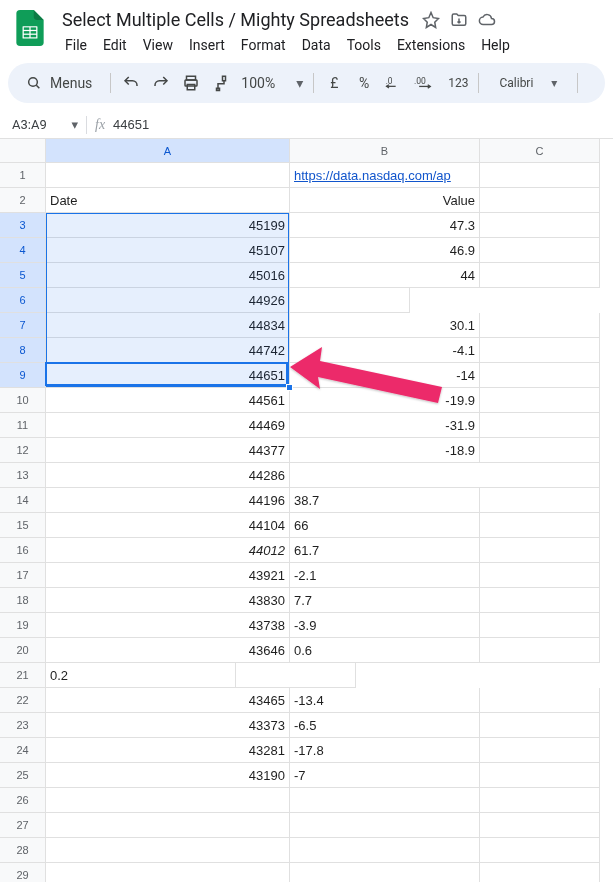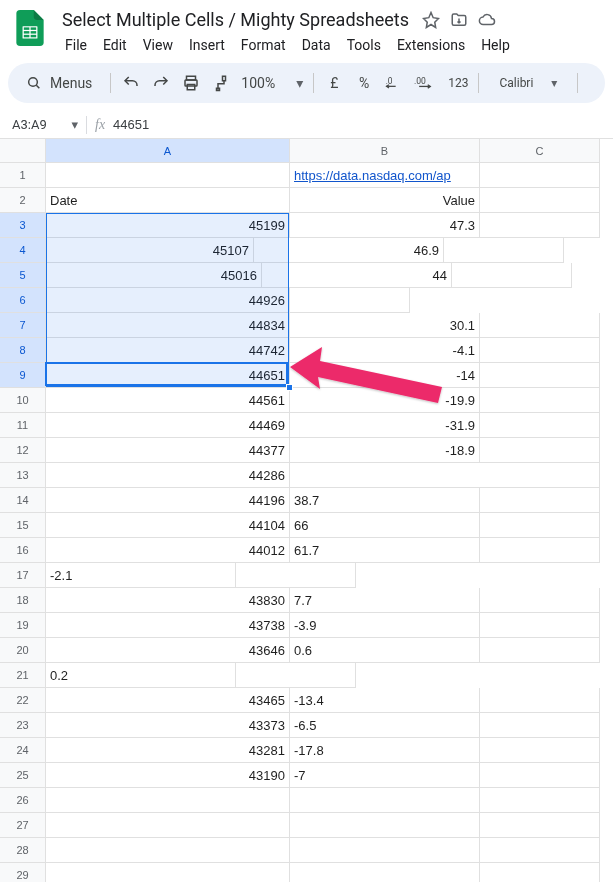--- a/index.html
+++ b/index.html
@@ -188,27 +188,27 @@
         <div class="cell" style="width: 120px;"></div>
       </div>
       <div class="row">
         <div class="row-h sel">3</div>
         <div class="cell r" style="width: 244px;">45199</div>
         <div class="cell r" style="width: 190px;">47.3</div>
         <div class="cell" style="width: 120px;"></div>
       </div>
       <div class="row">
         <div class="row-h sel">4</div>
-        <div class="cell r" style="width: 208px;">45107</div>
+        <div class="cell r" style="width: 244px;">45107</div>
         <div class="cell r" style="width: 190px;">46.9</div>
         <div class="cell" style="width: 120px;"></div>
       </div>
       <div class="row">
         <div class="row-h sel">5</div>
-        <div class="cell r" style="width: 216px; text-align: right;">45016</div>
+        <div class="cell r" style="width: 244px; text-align: right;">45016</div>
         <div class="cell r" style="width: 190px;">44</div>
         <div class="cell" style="width: 120px;"></div>
       </div>
       <div class="row">
         <div class="row-h sel">6</div>
         <div class="cell r" style="width: 244px;">44926</div>
         <div class="cell" style="width: 120px;"></div>
       </div>
       <div class="row">
         <div class="row-h sel">7</div>
@@ -259,26 +259,27 @@
         <div class="cell" style="width: 120px;"></div>
       </div>
       <div class="row">
         <div class="row-h">15</div>
         <div class="cell r" style="width: 244px;">44104</div>
         <div class="cell" style="width: 190px;">66</div>
         <div class="cell" style="width: 120px;"></div>
       </div>
       <div class="row">
         <div class="row-h">16</div>
-        <div class="cell r" style="width: 244px;">44012</div>
+        <div class="cell r" style="width: 244px; font-style: italic;">44012</div>
         <div class="cell" style="width: 190px;">61.7</div>
         <div class="cell" style="width: 120px;"></div>
       </div>
       <div class="row">
         <div class="row-h">17</div>
+        <div class="cell r" style="width: 244px;">43921</div>
         <div class="cell" style="width: 190px;">-2.1</div>
         <div class="cell" style="width: 120px;"></div>
       </div>
       <div class="row">
         <div class="row-h">18</div>
         <div class="cell r" style="width: 244px;">43830</div>
         <div class="cell" style="width: 190px;">7.7</div>
         <div class="cell" style="width: 120px;"></div>
       </div>
       <div class="row">

